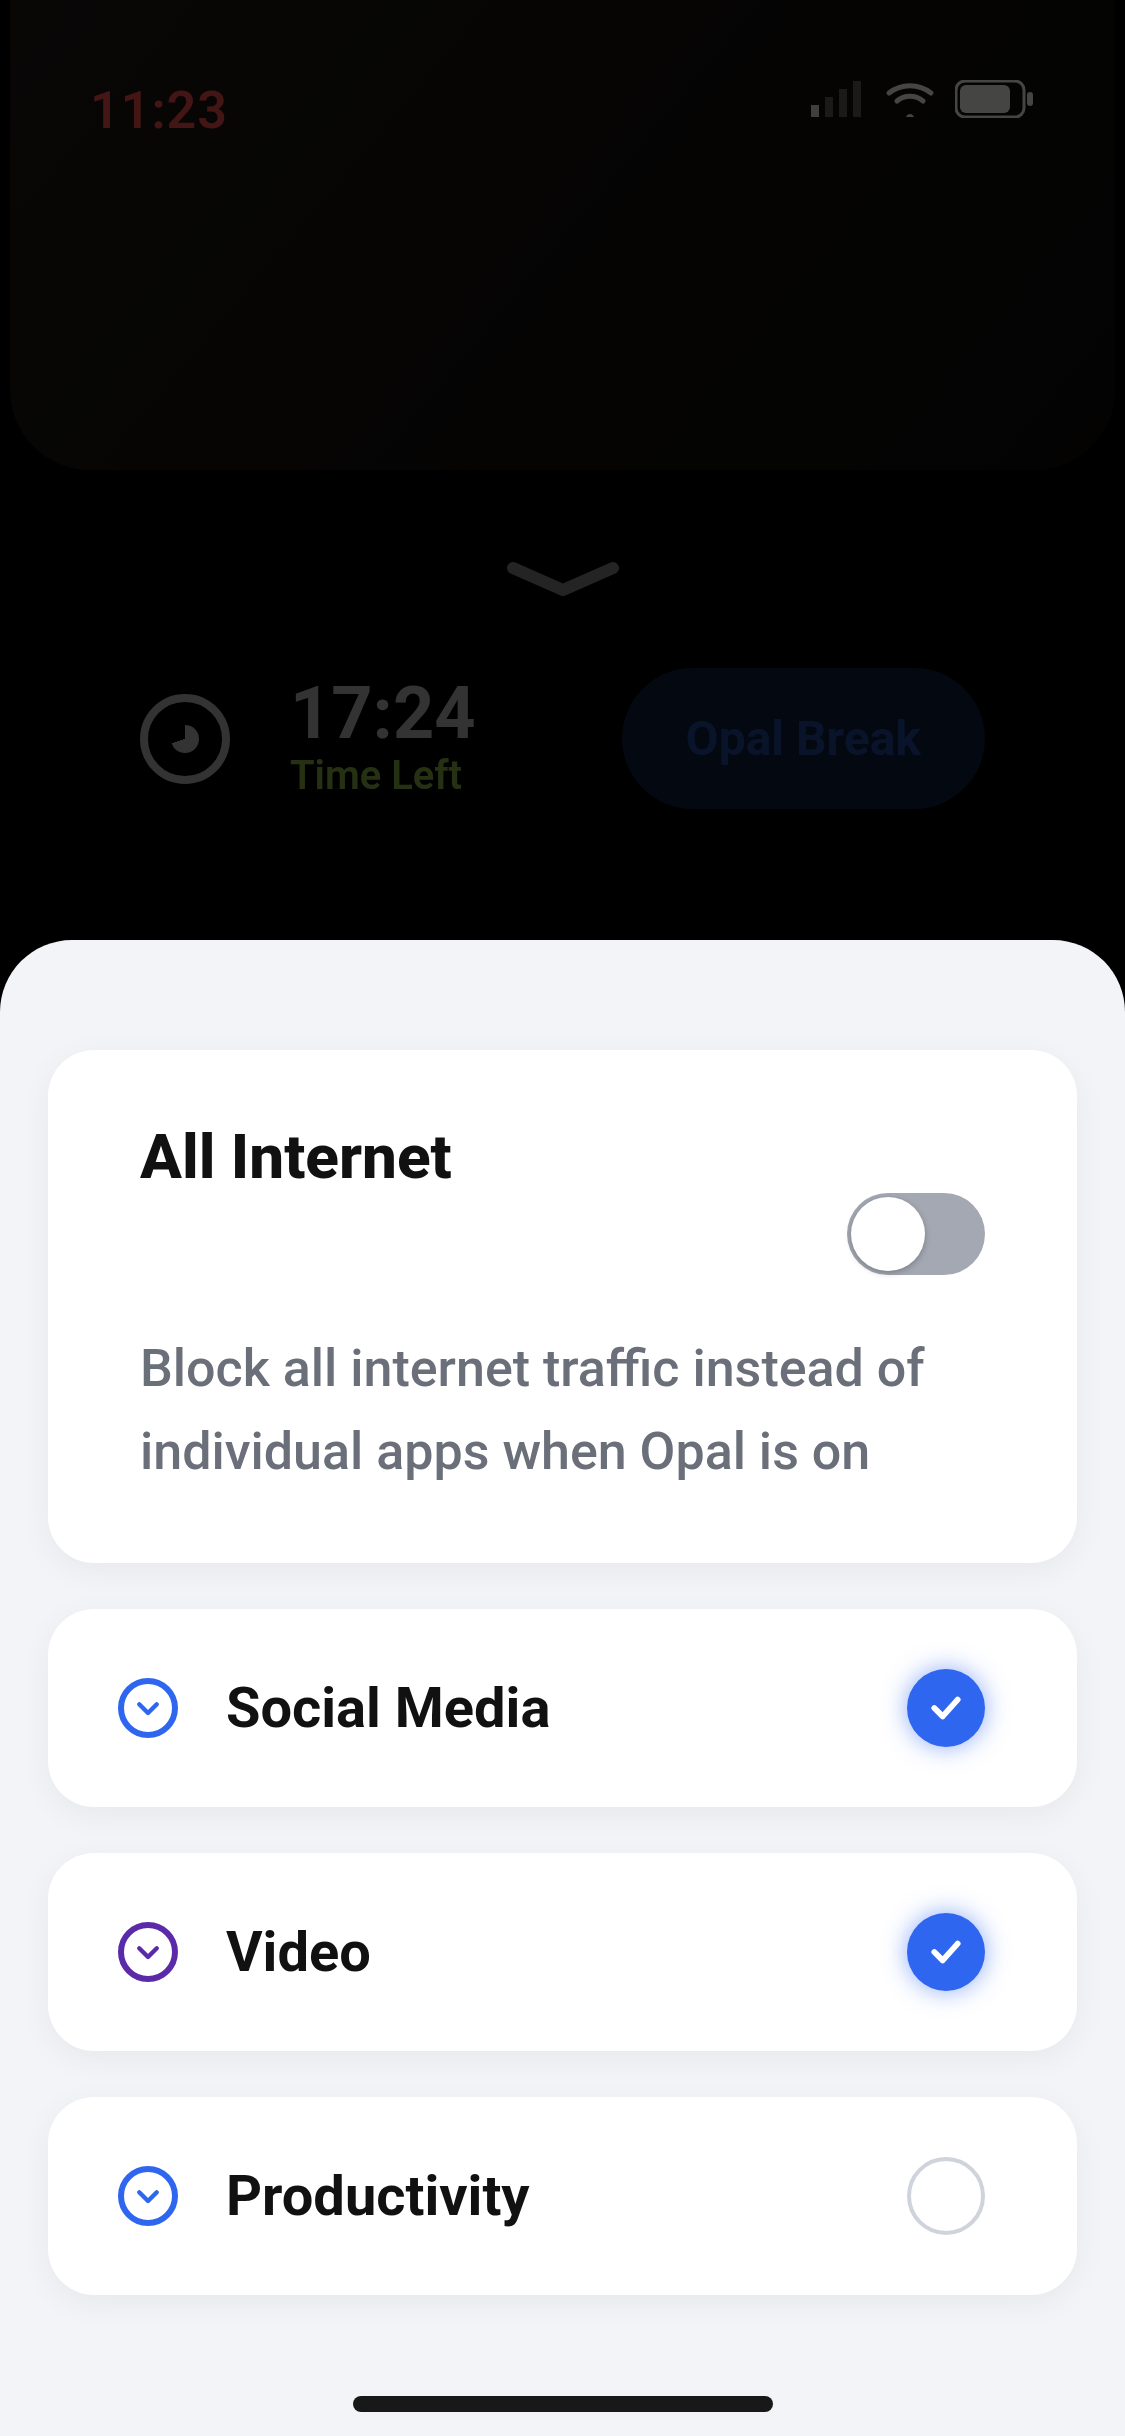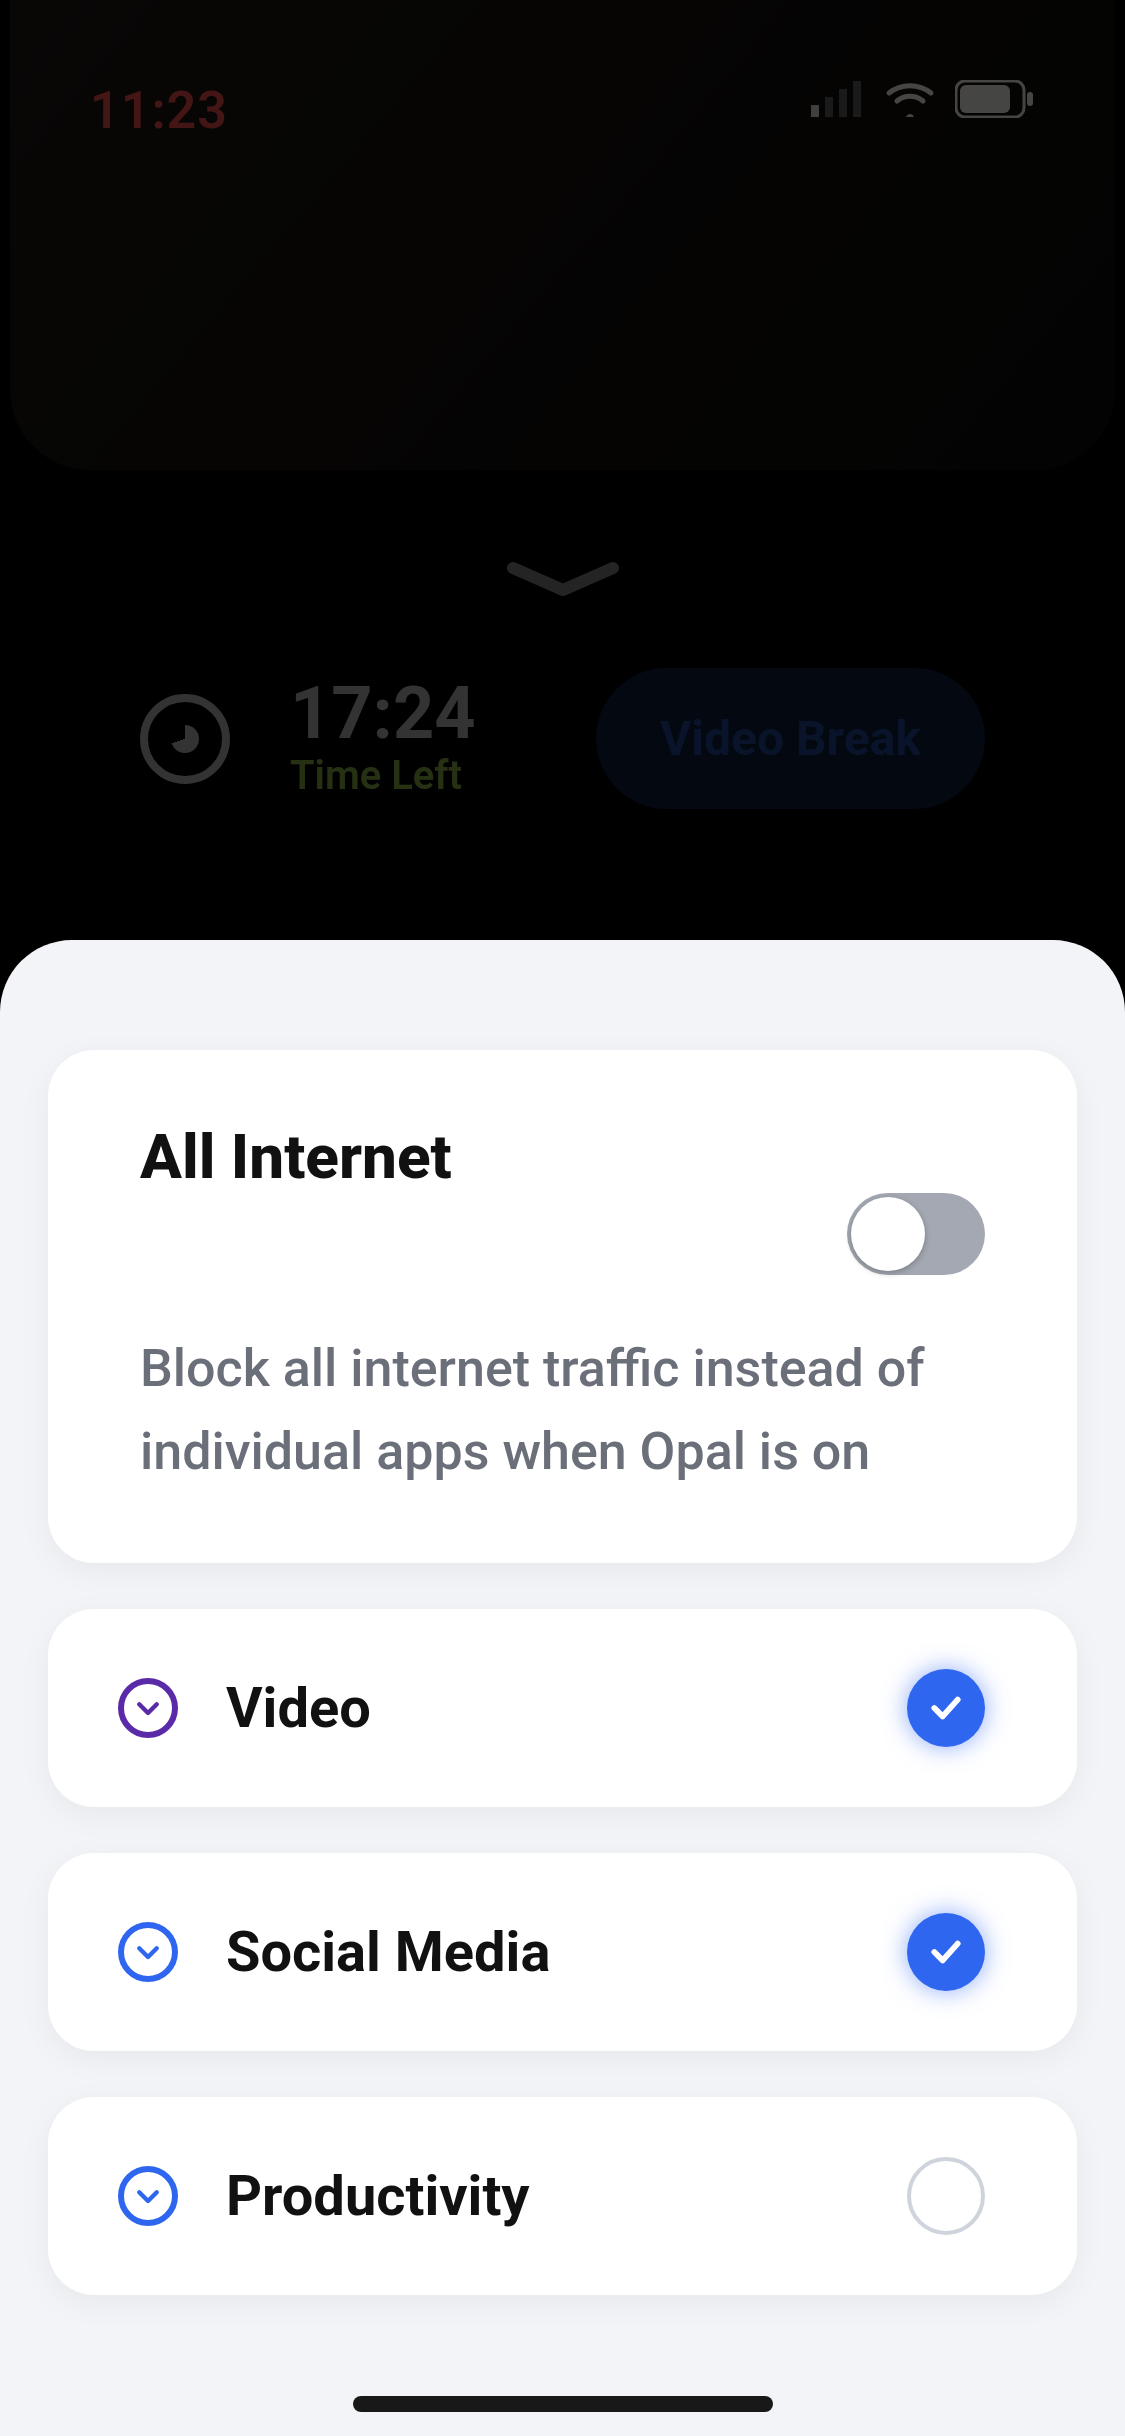--- a/index.html
+++ b/index.html
@@ -84,60 +84,60 @@
         <path d="M10 8 L60 30 L110 8" fill="none" stroke="#fff" stroke-width="12" stroke-linecap="round" stroke-linejoin="round"></path>
       </svg>
   </div>
 
   <div class="timer-row">
     <div class="timer-icon"></div>
     <div class="timer-text">
       <div class="timer-value">17:24</div>
       <div class="timer-label">Time Left</div>
     </div>
-    <div class="take-break">Video Break</div>
+    <div class="take-break">Opal Break</div>
   </div>
 </div>
 
 <div class="sheet">
 
   <div class="sheet-inner">
 
 
     <div class="card">
       <div class="all-internet-row">
         <div class="all-internet-title">All Internet</div>
         <div class="toggle">
           <div class="toggle-knob"></div>
         </div>
       </div>
       <div class="all-internet-desc">Block all internet traffic instead of individual apps when Opal is on</div>
     </div>
 
     <div class="cat-card">
-      <div class="chevron-circle" style="color:#5a2aa8">
+      <div class="chevron-circle" style="color:#2f66f0">
         <svg viewBox="0 0 24 24">
-            <path d="M5 9 L12 16 L19 9" fill="none" stroke="#5a2aa8" stroke-width="3.5" stroke-linecap="round" stroke-linejoin="round"></path>
+            <path d="M5 9 L12 16 L19 9" fill="none" stroke="#2f66f0" stroke-width="3.5" stroke-linecap="round" stroke-linejoin="round"></path>
           </svg>
       </div>
-      <div class="cat-label">Video</div>
+      <div class="cat-label">Social Media</div>
       <div class="cat-check checked">
         <svg viewBox="0 0 24 24">
             <path d="M5 12 L10 17 L19 7" fill="none" stroke="#fff" stroke-width="3.5" stroke-linecap="round" stroke-linejoin="round"></path>
           </svg>
       </div>
     </div>
 
     <div class="cat-card">
-      <div class="chevron-circle" style="color:#2f66f0">
+      <div class="chevron-circle" style="color:#5a2aa8">
         <svg viewBox="0 0 24 24">
-            <path d="M5 9 L12 16 L19 9" fill="none" stroke="#2f66f0" stroke-width="3.5" stroke-linecap="round" stroke-linejoin="round"></path>
+            <path d="M5 9 L12 16 L19 9" fill="none" stroke="#5a2aa8" stroke-width="3.5" stroke-linecap="round" stroke-linejoin="round"></path>
           </svg>
       </div>
-      <div class="cat-label">Social Media</div>
+      <div class="cat-label">Video</div>
       <div class="cat-check checked">
         <svg viewBox="0 0 24 24">
             <path d="M5 12 L10 17 L19 7" fill="none" stroke="#fff" stroke-width="3.5" stroke-linecap="round" stroke-linejoin="round"></path>
           </svg>
       </div>
     </div>
 
     <div class="cat-card">
       <div class="chevron-circle" style="color:#2f66f0">
         <svg viewBox="0 0 24 24">

